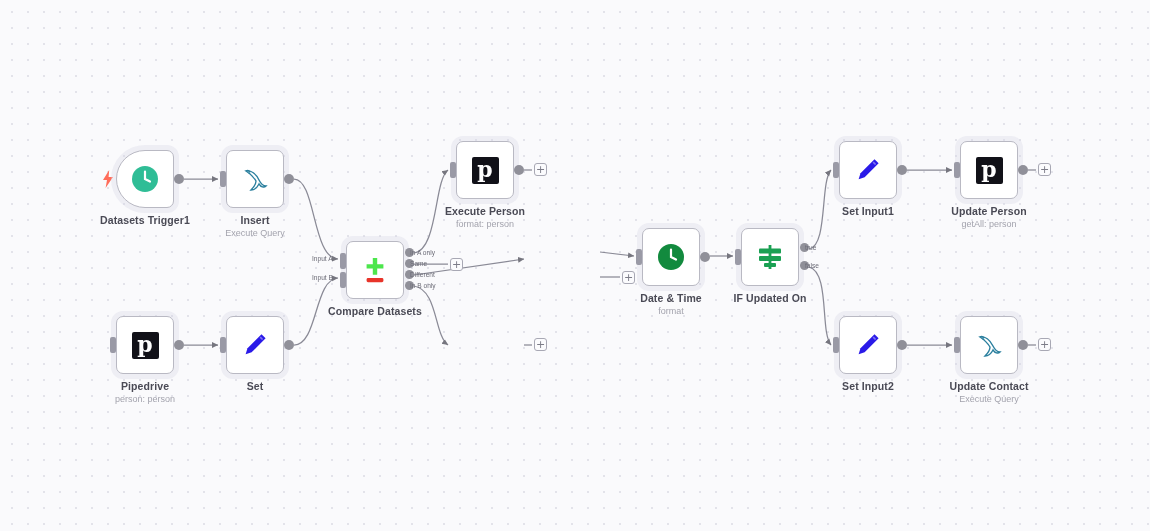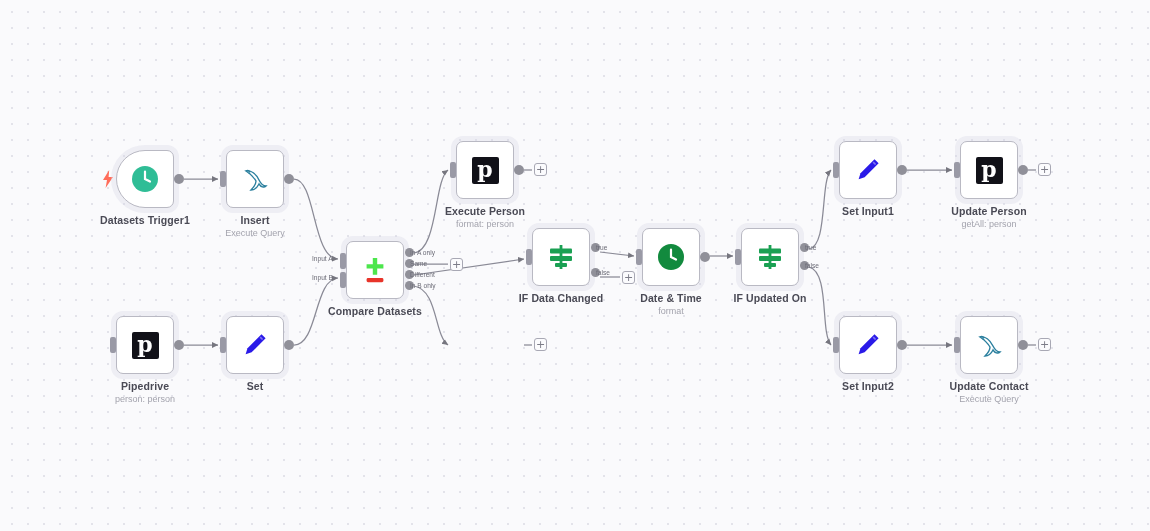--- a/index.html
+++ b/index.html
@@ -317,72 +317,51 @@
     </div>
     <div class="in-port"></div>
     <div class="out-port"></div>
     <div class="nlabel">
       <div class="t">Execute Person</div>
       <div class="s">format: person</div>
     </div>
   </div>
 
 
-  <div class="node" style="left:532px;top:228px">
+
+  <div class="node" style="left:642px;top:228px">
+    <div class="box">
+      <div class="icon">
+        <svg width="28" height="28" viewBox="0 0 28 28">
+          <circle cx="14" cy="14" r="13" fill="#128a3e"></circle>
+          <path d="M14,6.5 L14,14 L19,16.6" stroke="#fff" stroke-width="2.2" fill="none" stroke-linecap="round"></path>
+        </svg>
+      </div>
+    </div>
+    <div class="in-port"></div>
+    <div class="out-port"></div>
+    <div class="nlabel">
+      <div class="t">Date &amp; Time</div>
+      <div class="s">format</div>
+    </div>
+  </div>
+
+  <div class="node" style="left:741px;top:228px">
     <div class="box">
       <div class="icon">
         <svg width="30" height="30" viewBox="0 0 30 30">
           <rect x="13.6" y="3" width="2.8" height="24" fill="#1aa053"></rect>
           <rect x="4" y="6.5" width="22" height="5" rx="1" fill="#1aa053"></rect>
           <rect x="4" y="14" width="22" height="5" rx="1" fill="#1aa053"></rect>
           <rect x="9" y="21" width="12" height="4" rx="1" fill="#1aa053"></rect>
         </svg>
       </div>
     </div>
     <div class="in-port"></div>
     <div class="out-port" style="top:15px;width:9px;height:9px"></div>
-    <div class="out-port" style="top:40px;width:9px;height:9px"></div>
-    <div class="port-label" style="left:64px;top:16px">true</div>
-    <div class="port-label" style="left:64px;top:41px">false</div>
-    <div class="nlabel">
-      <div class="t">IF Data Changed</div>
-      <div class="s"></div>
-    </div>
-  </div>
-
-  <div class="node" style="left:642px;top:228px">
-    <div class="box">
-      <div class="icon">
-        <svg width="28" height="28" viewBox="0 0 28 28">
-          <circle cx="14" cy="14" r="13" fill="#128a3e"></circle>
-          <path d="M14,6.5 L14,14 L19,16.6" stroke="#fff" stroke-width="2.2" fill="none" stroke-linecap="round"></path>
-        </svg>
-      </div>
-    </div>
-    <div class="in-port"></div>
-    <div class="out-port"></div>
-    <div class="nlabel">
-      <div class="t">Date &amp; Time</div>
-      <div class="s">format</div>
-    </div>
-  </div>
-
-  <div class="node" style="left:741px;top:228px">
-    <div class="box">
-      <div class="icon">
-        <svg width="30" height="30" viewBox="0 0 30 30">
-          <rect x="13.6" y="3" width="2.8" height="24" fill="#1aa053"></rect>
-          <rect x="4" y="6.5" width="22" height="5" rx="1" fill="#1aa053"></rect>
-          <rect x="4" y="14" width="22" height="5" rx="1" fill="#1aa053"></rect>
-          <rect x="9" y="21" width="12" height="4" rx="1" fill="#1aa053"></rect>
-        </svg>
-      </div>
-    </div>
-    <div class="in-port"></div>
-    <div class="out-port" style="top:15px;width:9px;height:9px"></div>
     <div class="out-port" style="top:33px;width:9px;height:9px"></div>
     <div class="port-label" style="left:64px;top:16px">true</div>
     <div class="port-label" style="left:64px;top:34px">false</div>
     <div class="nlabel">
       <div class="t">IF Updated On</div>
       <div class="s"></div>
     </div>
   </div>
 
   <div class="node" style="left:839px;top:141px">

